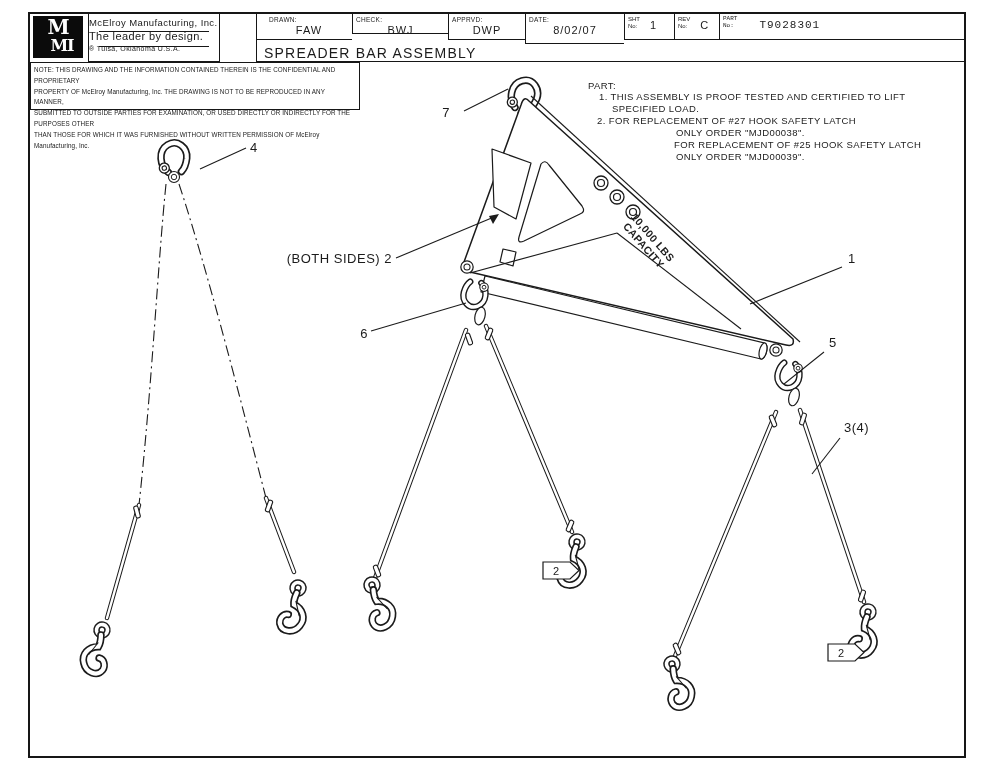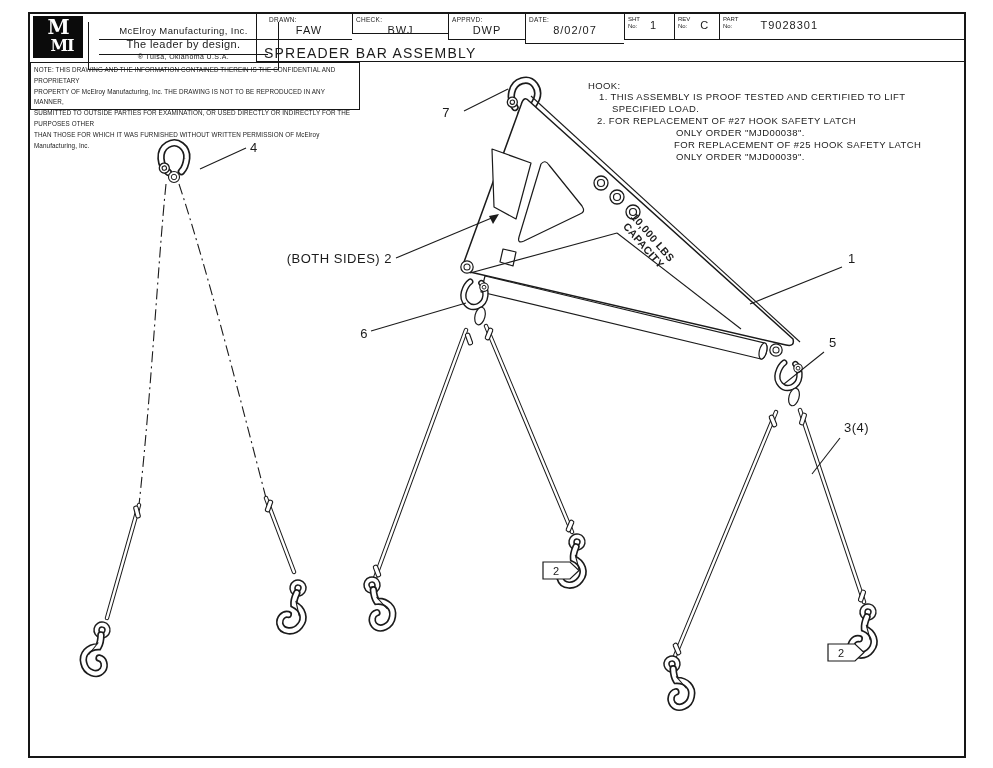--- a/index.html
+++ b/index.html
@@ -11,22 +11,22 @@
   .cell{position:absolute;box-sizing:border-box;border-left:1.5px solid #161616;border-bottom:1.5px solid #161616;}
   .cell .lbl{font-size:6.5px;letter-spacing:.3px;padding:2px 0 0 3px;}
   .cell .lbl2{font-size:6px;line-height:6.5px;padding:2px 0 0 3px;float:left;}
   .cell .val{font-size:11px;letter-spacing:1px;text-align:center;margin-top:1px;}
   .cell .val2{font-size:11px;letter-spacing:1px;display:inline-block;margin:5px 0 0 10px;}
   #logo-cell{left:30px;top:14px;width:58px;height:48px;}
   #logo-box{left:3px;top:2px;width:50px;height:42px;background:#0b0b0b;color:#fff;
             text-align:center;font-family:"DejaVu Serif",serif;font-weight:bold;}
   #logo-box .m1{font-size:20px;line-height:20px;letter-spacing:-1px;margin-top:1px;}
   #logo-box .m2{font-size:16px;line-height:17px;letter-spacing:-1px;padding-left:8px;}
-  #company-cell{left:88px;top:22px;width:191px;height:48px;border-left:1.5px solid #161616;
-                border-right:1.5px solid #161616;border-bottom:1.5px solid #161616;box-sizing:border-box;text-align:center;}
+  #company-cell{left:88px;top:14px;width:132px;height:48px;border-left:1.5px solid #161616;
+                border-right:1.5px solid #161616;border-bottom:1.5px solid #161616;box-sizing:border-box;text-align:left;}
   #company-cell .c1{font-size:9.5px;letter-spacing:.4px;margin-top:3px;}
   #company-cell .c2{font-size:11px;letter-spacing:.4px;margin-top:2px;}
   #company-cell .c3{font-size:7px;letter-spacing:.4px;margin-top:3px;}
   .rule{position:absolute;height:1px;background:#161616;left:10px;right:10px;}
   #note-box{left:30px;top:62px;width:330px;height:48px;border:1px solid #161616;box-sizing:border-box;}
   #note-box .txt{font-size:6.3px;line-height:10.8px;letter-spacing:.1px;white-space:pre-line;
                  padding:2px 3px;overflow:hidden;}
   #title-bar{left:256px;top:40px;width:708px;height:22px;box-sizing:border-box;
              border-left:1.5px solid #161616;border-bottom:1.5px solid #161616;}
   #title-bar .t{font-size:14px;letter-spacing:1.2px;padding:5px 0 0 7px;}
@@ -219,38 +219,38 @@
   <div class="cell" style="left:624px;top:14px;width:50px;height:26px;">
     <div class="lbl2"><span>SHT</span><br>
       <span>No:</span></div>
     <div class="val2">1</div>
   </div>
   <div class="cell" style="left:674px;top:14px;width:45px;height:26px;">
     <div class="lbl2"><span>REV</span><br>
       <span>No:</span></div>
     <div class="val2">C</div>
   </div>
-  <div class="cell" style="left:719px;top:14px;width:245px;height:26px;">
+  <div class="cell" style="left:719px;top:14px;width:245px;height:26px;font-family:Liberation Mono, monospace;">
     <div class="lbl2"><span>PART</span><br>
       <span>No:</span></div>
     <div class="val2" style="margin-left:22px;">T9028301</div>
   </div>
 
   <div class="abs" id="title-bar">
     <div class="t">SPREADER BAR ASSEMBLY</div>
   </div>
 
   <div class="abs" id="note-box">
     <div class="txt">NOTE: THIS DRAWING AND THE INFORMATION CONTAINED THEREIN IS THE CONFIDENTIAL AND PROPRIETARY
 PROPERTY OF McElroy Manufacturing, Inc. THE DRAWING IS NOT TO BE REPRODUCED IN ANY MANNER,
 SUBMITTED TO OUTSIDE PARTIES FOR EXAMINATION, OR USED DIRECTLY OR INDIRECTLY FOR THE PURPOSES OTHER
 THAN THOSE FOR WHICH IT WAS FURNISHED WITHOUT WRITTEN PERMISSION OF McElroy Manufacturing, Inc.</div>
   </div>
 
-  <div class="noteline" style="left:588px;top:80px;">HOOK:</div>
+  <div class="noteline" style="left:588px;top:80px;">PART:</div>
   <div class="noteline" style="left:599px;top:91px;">1. THIS ASSEMBLY IS PROOF TESTED AND CERTIFIED TO LIFT</div>
   <div class="noteline" style="left:612px;top:103px;">SPECIFIED LOAD.</div>
   <div class="noteline" style="left:597px;top:115px;">2.  FOR REPLACEMENT OF #27 HOOK SAFETY LATCH</div>
   <div class="noteline" style="left:676px;top:127px;">ONLY ORDER "MJD00038".</div>
   <div class="noteline" style="left:674px;top:139px;">FOR REPLACEMENT OF #25 HOOK SAFETY LATCH</div>
   <div class="noteline" style="left:676px;top:151px;">ONLY ORDER "MJD00039".</div>
 
 </div>
 
 </body></html>

